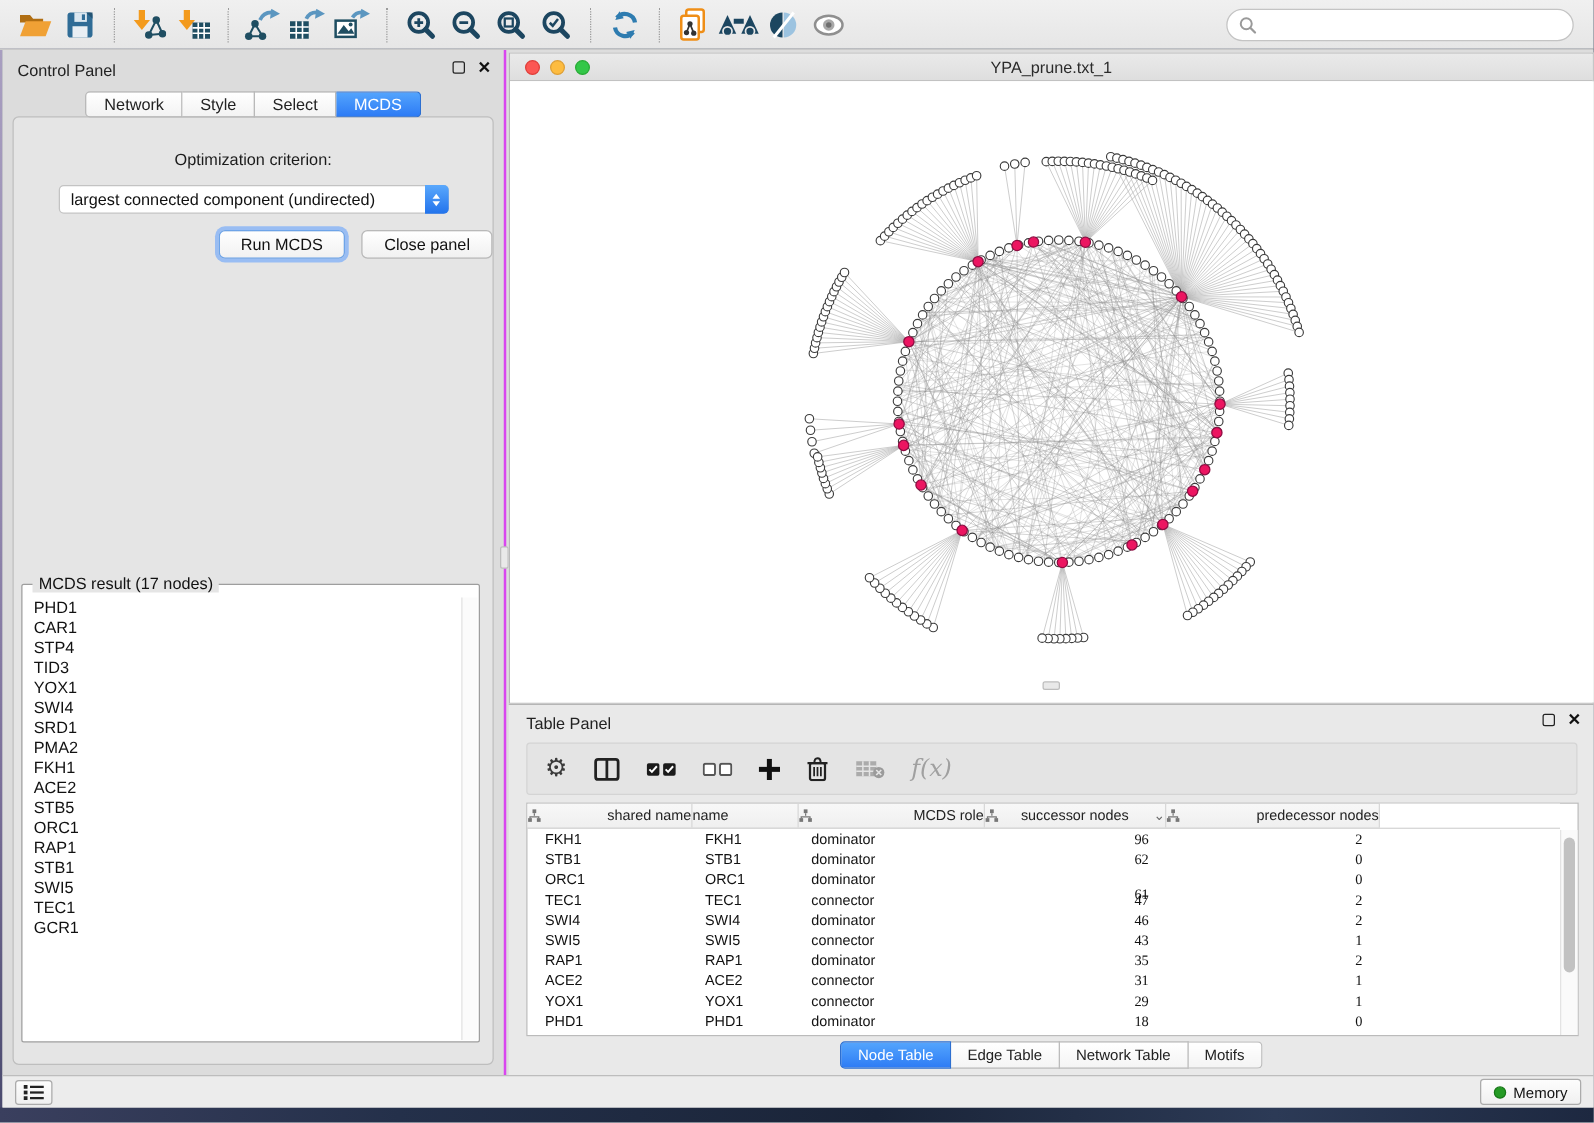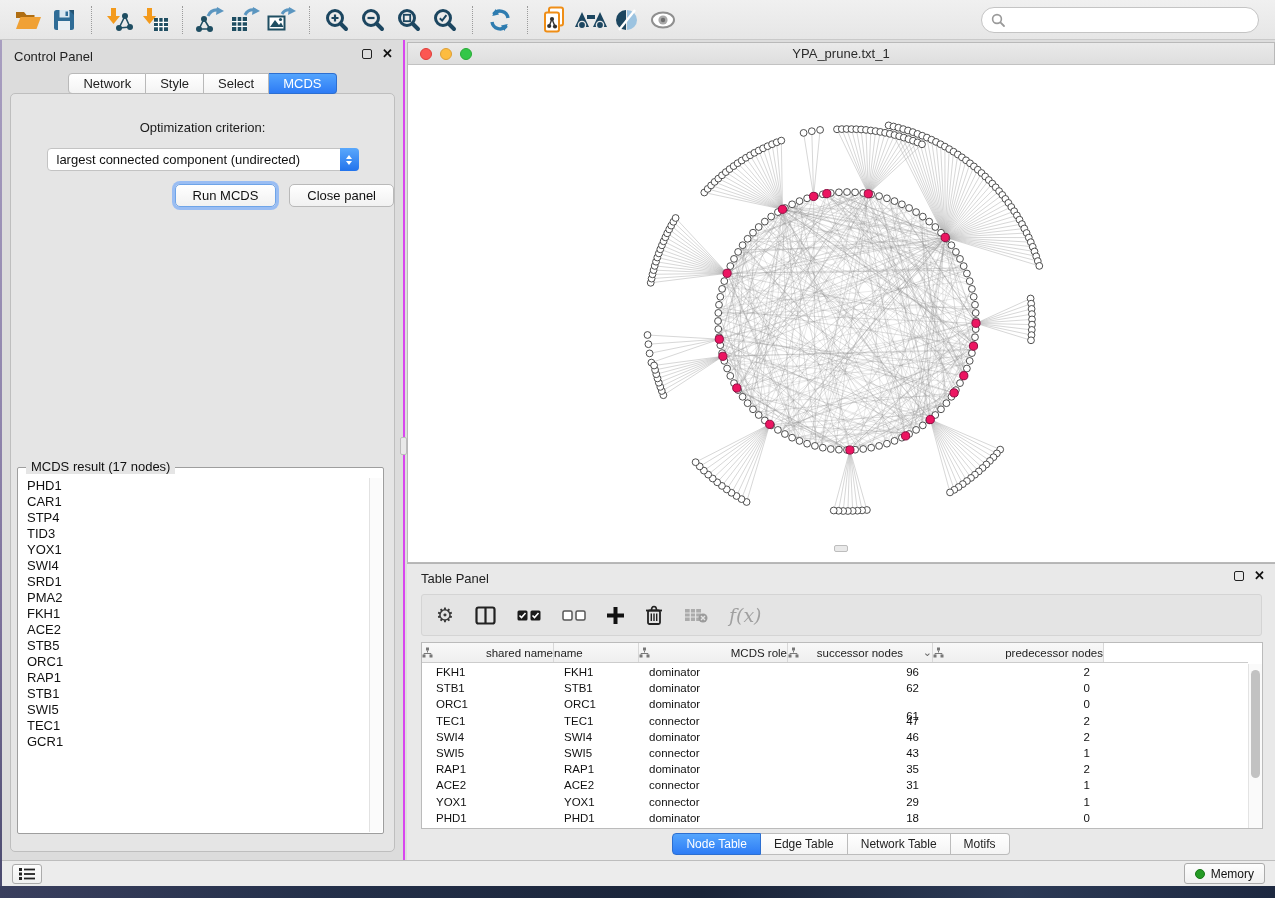--- a/index.html
+++ b/index.html
@@ -68,21 +68,21 @@
   .tpi { background:none; border:none; display:flex; align-items:center; justify-content:center; height:30px; cursor:default; }
   .gear-glyph { font-size:20px; color:#3a3a3a; line-height:20px; }
   .fx-glyph { font-family:"DejaVu Serif", serif; font-style:italic; font-size:19px; color:#a0a0a0;text-align:right; }
   .tbl { position:absolute; left:14px; right:12px; top:78px; bottom:31px; background:#fff; border:1px solid #bbb; }
   .tbl-head { position:absolute; left:0; right:14px; top:0; height:20px; display:flex; background:linear-gradient(#f8f8f8,#efefef); border-bottom:1px solid #ccc; }
   .th { position:relative; border-right:1px solid #d8d8d8; display:flex; align-items:center; justify-content:space-between; font-size:11.5px; color:#222; gap:5px; }
   .th .sort { color:#666; font-size:11px; margin-left:2px; }
   .tbl-body { position:absolute; left:0; right:14px; top:21px; bottom:0; overflow:hidden; }
   .tr { display:flex; height:16.2px; align-items:center; }
   .td { font-size:11.5px; color:#111; white-space:nowrap; overflow:hidden; }
-  .td.num { text-align:right; }
+  .td.num { text-align:right;font-family:Liberation Serif, serif; }
   .tbl-scroll { position:absolute; right:0; top:21px; bottom:0; width:14px; background:#fafafa; border-left:1px solid #e3e3e3; }
   .tbl-thumb { position:absolute; left:2px; right:2px; top:6px; height:108px; background:#c2c2c2; border-radius:5px; }
   .tbl-tabs { position:absolute; left:0; right:0; bottom:5px; display:flex; justify-content:center; }
   .tbl-tab { height:22px; line-height:20px; padding:0 13px; font-size:12px; background:linear-gradient(#ffffff,#f4f4f4); border:1px solid #bcbcbc; border-left-width:0; color:#222; }
   .tbl-tab:first-child { border-left-width:1px; border-radius:4px 0 0 4px; }
   .tbl-tab:last-child { border-radius:0 4px 4px 0; }
   .tbl-tab.active { background:linear-gradient(#54a5fd,#2e7cf5); color:#fff; border-color:#2d6fd0; }
 
   
   .status-bar { position:absolute; left:0; right:0; bottom:0; height:26px; background:#ececec; border-top:1px solid #bdbdbd; }

